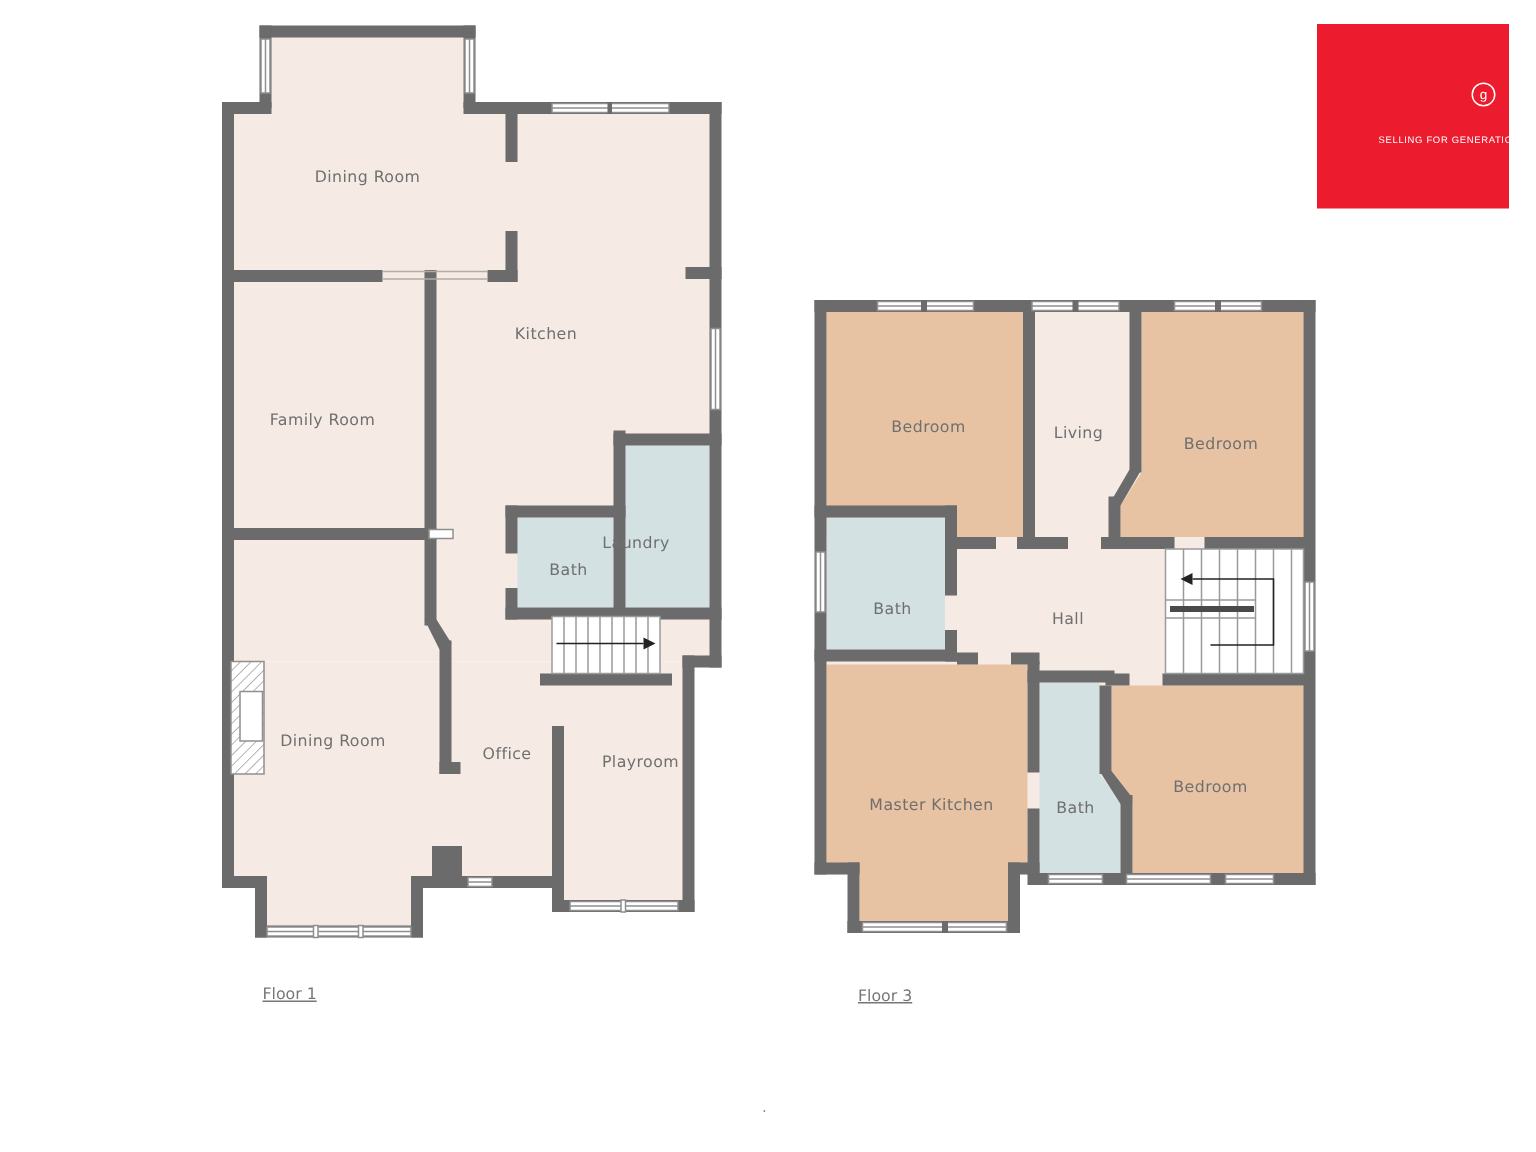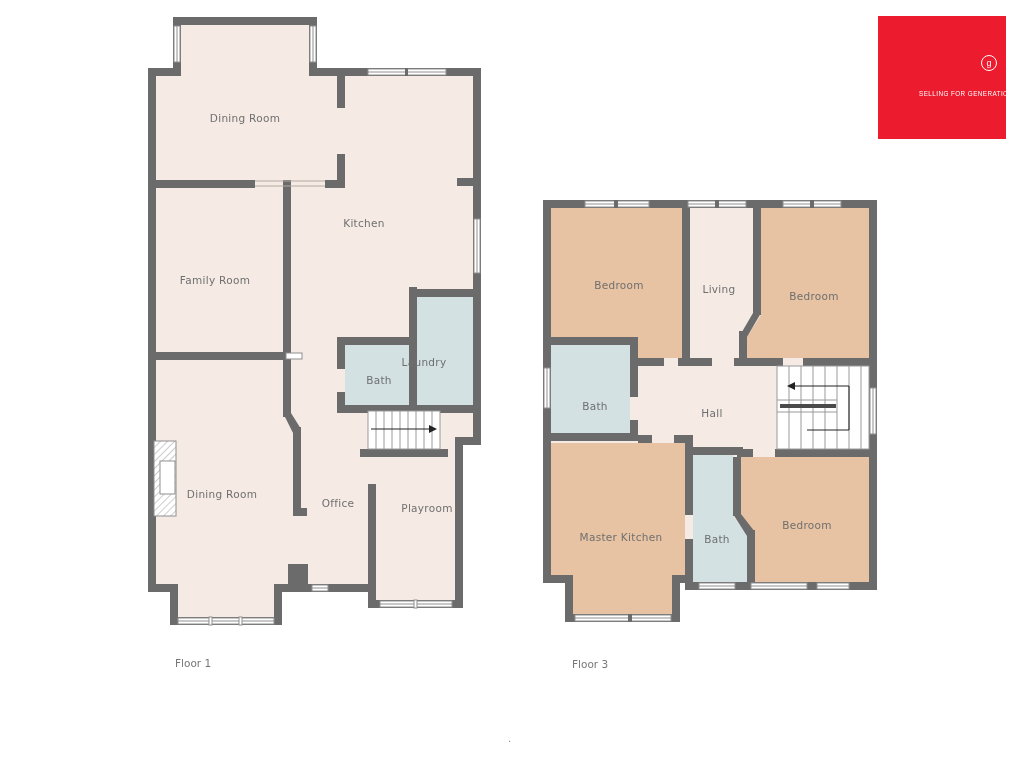--- a/index.html
+++ b/index.html
@@ -1,21 +1,21 @@
 <!DOCTYPE html>
 <html><head>
 <meta charset="utf-8">
 <style>
   html,body{margin:0;padding:0;background:#fff;}
   .page{position:relative;width:1024px;height:768px;background:#ffffff;overflow:hidden;
         font-family:"DejaVu Sans",sans-serif;}
   .plan-svg{position:absolute;left:0;top:0;}
   .room-label{position:absolute;transform:translate(-50%,-50%);font-size:10.5px;
               color:#6f6f6f;letter-spacing:.3px;white-space:nowrap;}
-  .floor-caption{position:absolute;font-size:10.5px;color:#777;white-space:nowrap;}
+  .floor-caption{position:absolute;font-size:10.5px;color:#777;white-space:nowrap;text-decoration:underline;}
   .logo{position:absolute;left:878px;top:16px;width:128px;height:123px;background:#ed1b2e;}
   .logo-brand{position:absolute;left:12px;top:40px;color:#fff;font-size:31px;line-height:1;
               font-family:"Liberation Sans",sans-serif;font-weight:600;letter-spacing:.5px;}
   .logo-mark{position:absolute;left:103px;top:39px;width:14px;height:14px;border:1px solid #fff;
              border-radius:50%;color:#fff;font-size:9px;line-height:14px;text-align:center;
              font-family:"Liberation Sans",sans-serif;}
   .logo-tagline{position:absolute;left:41px;top:74px;width:66px;color:#fff;font-size:6.3px;
                 letter-spacing:.45px;text-align:center;font-family:"Liberation Sans",sans-serif;
                 white-space:nowrap;}
   .footer-dot{position:absolute;left:508px;top:733px;font-size:10px;color:#8a8a8a;}

